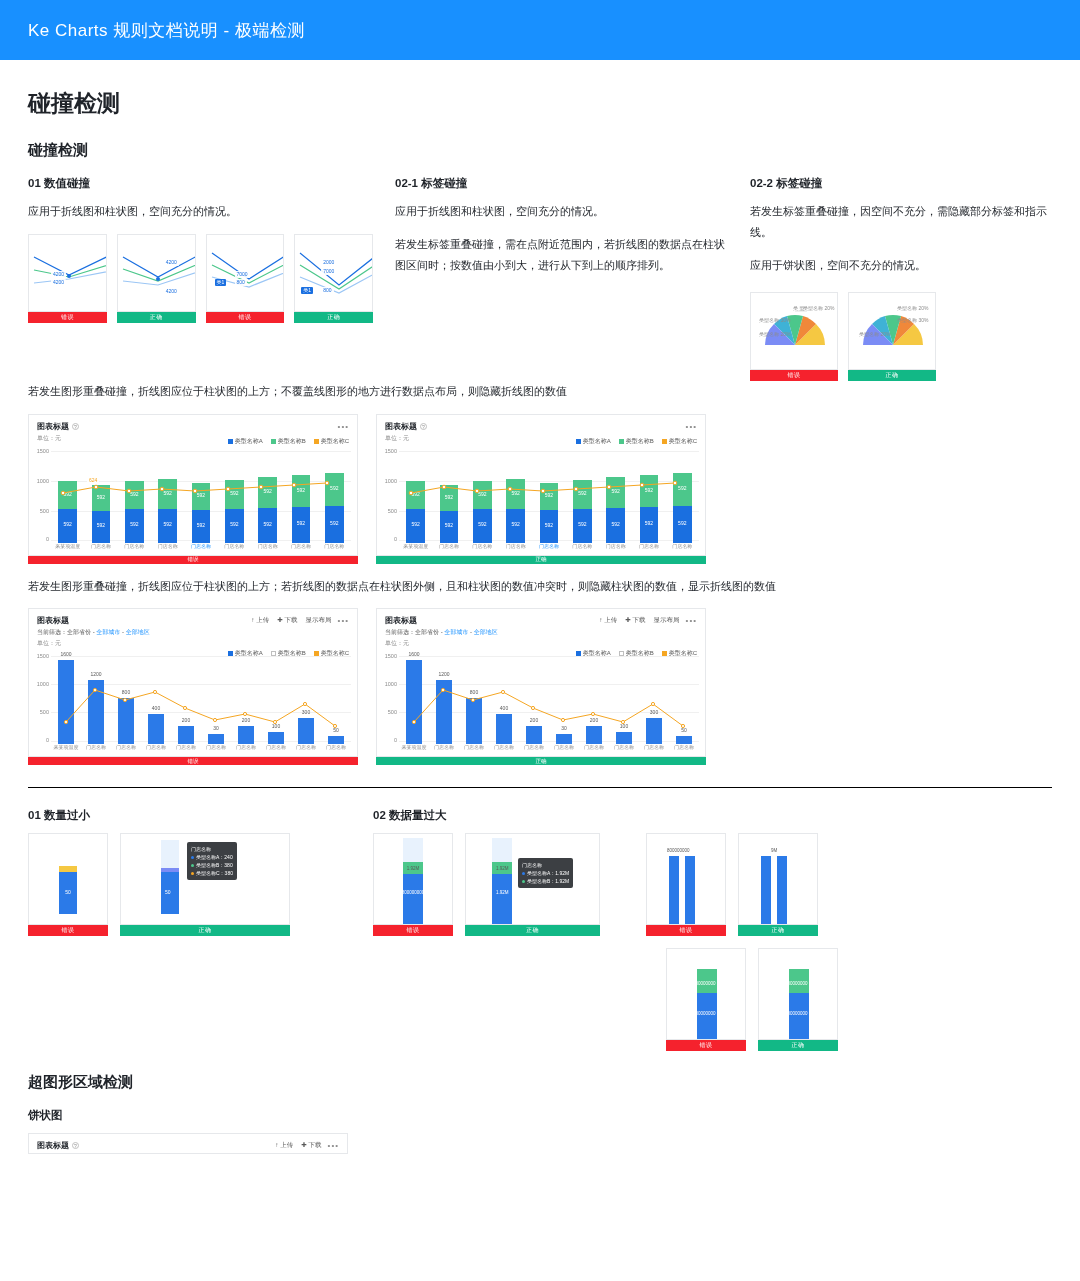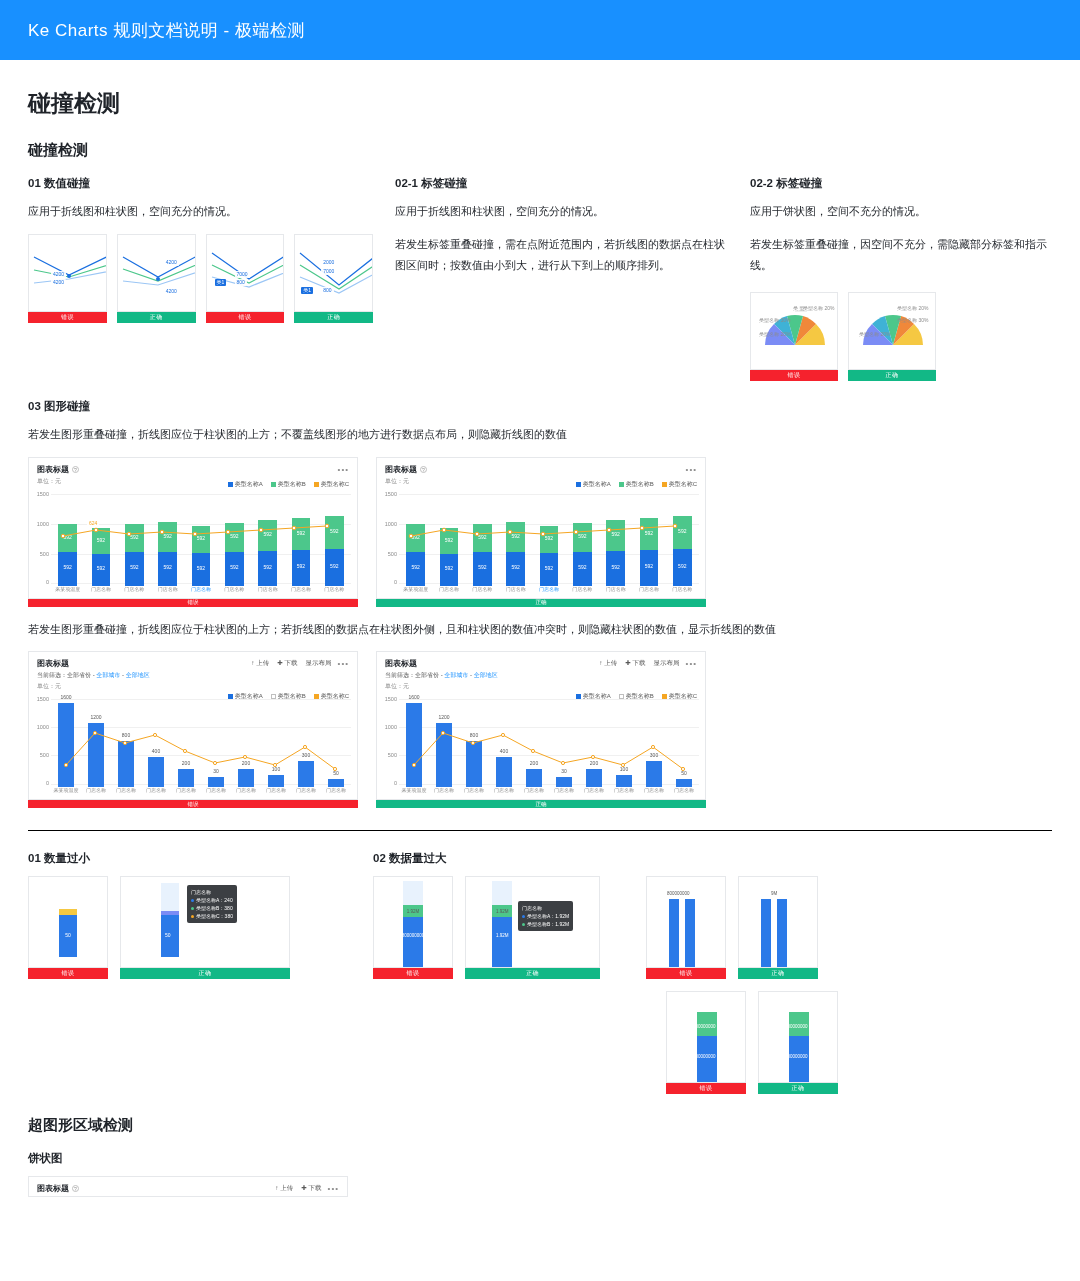--- a/index.html
+++ b/index.html
@@ -263,22 +263,22 @@
     </div>
 
     <div class="col-b" style="padding-left:22px;">
       <h3 class="sub-title">02-1 标签碰撞</h3>
       <p class="desc">应用于折线图和柱状图，空间充分的情况。</p>
       <p class="desc">若发生标签重叠碰撞，需在点附近范围内，若折线图的数据点在柱状图区间时；按数值由小到大，进行从下到上的顺序排列。</p>
     </div>
 
     <div class="col-c" style="padding-left:22px;">
       <h3 class="sub-title">02-2 标签碰撞</h3>
+      <p class="desc">若发生标签重叠碰撞，因空间不充分，需隐藏部分标签和指示线。</p>
       <p class="desc">应用于饼状图，空间不充分的情况。</p>
-      <p class="desc">若发生标签重叠碰撞，因空间不充分，需隐藏部分标签和指示线。</p>
 
       <div class="thumbstrip" style="margin-top:16px;">
         <div class="thumb" style="width:88px;">
           <div class="thumbbox" style="height:78px;">
             <svg class="overlay" width="88" height="78">
               <g transform="translate(44,52)">
                 <path d="M0,0 L30,0 A30,30 0 0,0 21,-21 Z" fill="#f5c842"></path>
                 <path d="M0,0 L21,-21 A30,30 0 0,0 8,-29 Z" fill="#f0883a"></path>
                 <path d="M0,0 L8,-29 A30,30 0 0,0 -8,-29 Z" fill="#4cc78b"></path>
                 <path d="M0,0 L-8,-29 A30,30 0 0,0 -21,-21 Z" fill="#3fb2d6"></path>
@@ -307,21 +307,20 @@
             <span class="tiny-label" style="left:46px;top:12px;color:#8c8c8c;">类型名称 20%</span>
             <span class="tiny-label" style="left:46px;top:24px;color:#8c8c8c;">类型名称 30%</span>
             <span class="tiny-label" style="left:8px;top:38px;color:#8c8c8c;">类型名称 20%</span>
           </div>
           <div class="badge good">正确</div>
         </div>
       </div>
     </div>
   </div>
 
-  <h3 class="sub-title" style="margin-top:18px;">03 图形碰撞</h3>
   <p class="desc">若发生图形重叠碰撞，折线图应位于柱状图的上方；不覆盖线图形的地方进行数据点布局，则隐藏折线图的数值</p>
 
   <div style="display:flex; gap:18px;">
 
     <div style="width:330px;">
       <div class="bigcard">
         <div class="card-head">
           <span class="title">图表标题</span>
           <span class="qmark">?</span>
           <span class="spacer"></span>

